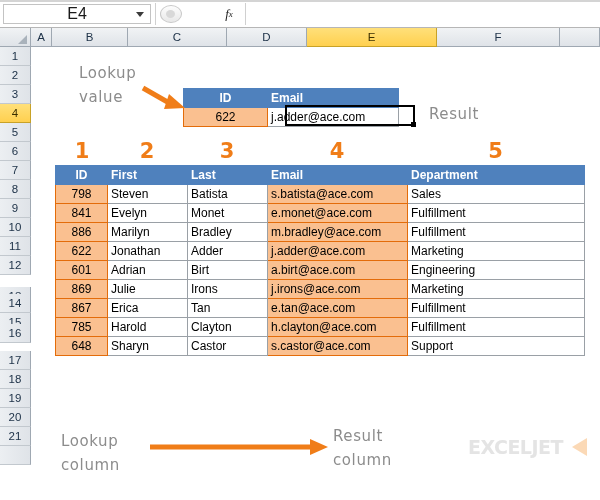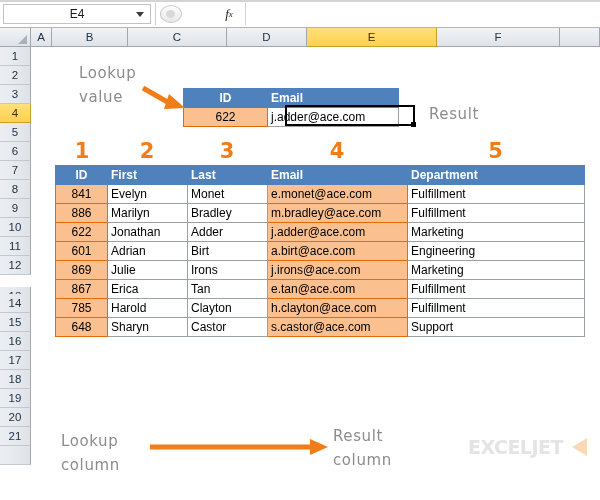--- a/index.html
+++ b/index.html
@@ -36,21 +36,21 @@
   #name-box {
     position: absolute;
     left: 3px; top: 4px;
     width: 148px; height: 20px;
     background: #ffffff;
     border: 1px solid #c3c3c3;
     box-sizing: border-box;
     display: flex;
     align-items: center;
     justify-content: center;
-    font-size: 12px;
+    font-size: 16px;
     color: #1a1a1a;
   }
   #name-box-dropdown {
     position: absolute;
     left: 136px; top: 12px;
     width: 0; height: 0;
     border-left: 4px solid transparent;
     border-right: 4px solid transparent;
     border-top: 5px solid #3b3b3b;
   }
@@ -323,21 +323,21 @@
     <div class="row-head" style="top: 95px;">6</div>
     <div class="row-head" style="top: 114px;">7</div>
     <div class="row-head" style="top: 133px;">8</div>
     <div class="row-head" style="top: 152px;">9</div>
     <div class="row-head" style="top: 171px;">10</div>
     <div class="row-head" style="top: 190px;">11</div>
     <div class="row-head" style="top: 209px;">12</div>
     <div class="row-head" style="top: 228px; margin-top: 12px;">13</div>
     <div class="row-head" style="top: 247px;">14</div>
     <div class="row-head" style="top: 266px;">15</div>
-    <div class="row-head" style="top: 285px;">16</div>
+    <div class="row-head" style="top: 277px;">16</div>
     <div class="row-head" style="top: 304px;">17</div>
     <div class="row-head" style="top: 323px;">18</div>
     <div class="row-head" style="top: 342px;">19</div>
     <div class="row-head" style="top: 361px;">20</div>
     <div class="row-head" style="top: 380px;">21</div>
     <div class="row-head" style="top: 399px;"></div>
   </div>
 
 <div id="grid-canvas">
 
@@ -371,20 +371,27 @@
       </colgroup>
     <tbody id="data-table-body">
         <tr>
           <td class="hdr-cell center">ID</td>
           <td class="hdr-cell">First</td>
           <td class="hdr-cell">Last</td>
           <td class="hdr-cell">Email</td>
           <td class="hdr-cell">Department</td>
         </tr>
         <tr>
+          <td class="fill-orange num">798</td>
+          <td class="cell-white">Steven</td>
+          <td class="cell-white">Batista</td>
+          <td class="fill-orange">s.batista@ace.com</td>
+          <td class="cell-white">Sales</td>
+        </tr>
+        <tr>
           <td class="fill-orange num">841</td>
           <td class="cell-white">Evelyn</td>
           <td class="cell-white">Monet</td>
           <td class="fill-orange">e.monet@ace.com</td>
           <td class="cell-white">Fulfillment</td>
         </tr>
         <tr>
           <td class="fill-orange num">886</td>
           <td class="cell-white">Marilyn</td>
           <td class="cell-white">Bradley</td>

